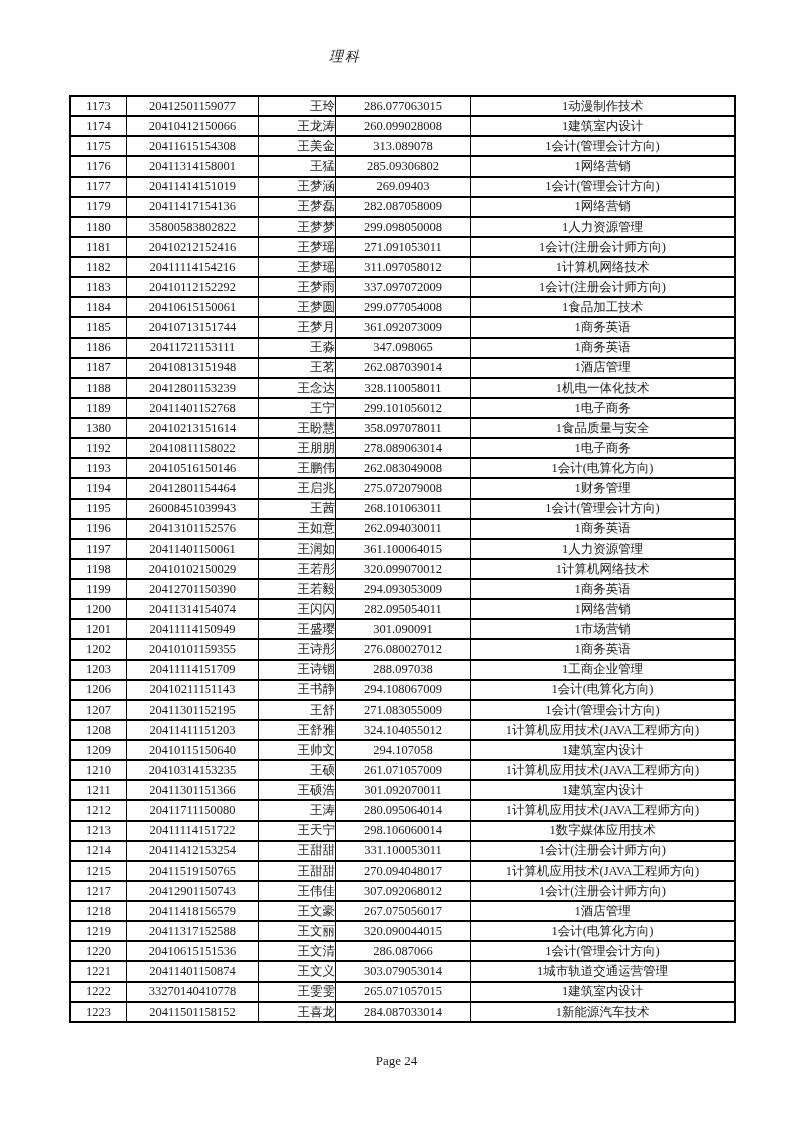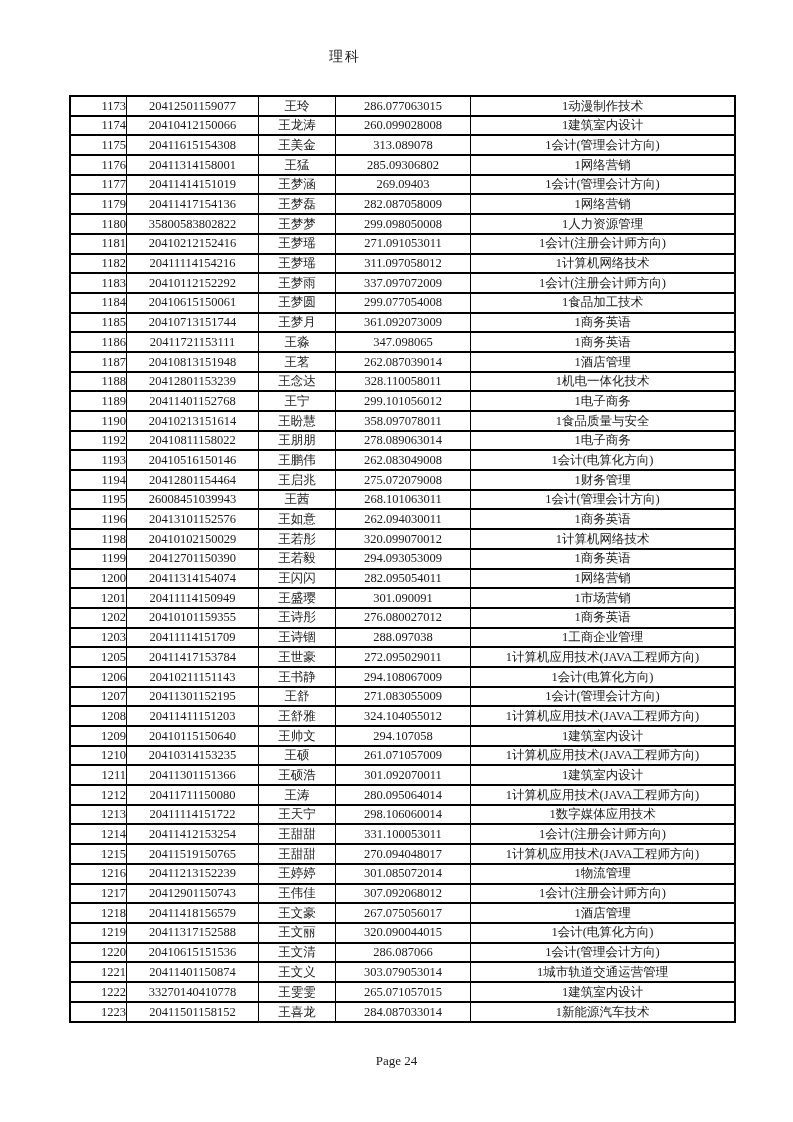--- a/index.html
+++ b/index.html
@@ -17,20 +17,21 @@
   }
   .doc-title {
     position: absolute;
     top: 48px;
     left: 0;
     width: 690px;
     text-align: center;
     font-size: 14px;
     letter-spacing: 2px;
     color: #1a1a1a;
+    font-style: italic;
   }
   .score-table {
     position: absolute;
     top: 95px;
     left: 69px;
     width: 661px;
     height: 928px;
     border-collapse: collapse;
     table-layout: fixed;
     border: 2.5px solid #000000;
@@ -42,23 +43,23 @@
     border-bottom: 2px solid #000000;
     text-align: center;
     vertical-align: middle;
     font-size: 12.5px;
     line-height: 1;
     padding: 0;
     white-space: nowrap;
     overflow: hidden;
     color: #1a1a1a;
   }
-  .score-table td.c0 { width: 55px; text-align: right; }
+  .score-table td.c0 { width: 55px; }
   .score-table td.c1 { width: 131px; }
-  .score-table td.c2 { width: 76px; }
+  .score-table td.c2 { width: 76px; text-align: right; }
   .score-table td.c3 { width: 134px; }
   .score-table td.c4 { width: 263px; }
   .page-footer {
     position: absolute;
     top: 1053px;
     left: 0;
     width: 793px;
     text-align: center;
     font-size: 13px;
     color: #1a1a1a;
@@ -177,21 +178,21 @@
         <td class="c4">1机电一体化技术</td>
       </tr>
       <tr>
         <td class="c0">1189</td>
         <td class="c1">20411401152768</td>
         <td class="c2">王宁</td>
         <td class="c3">299.101056012</td>
         <td class="c4">1电子商务</td>
       </tr>
       <tr>
-        <td class="c0">1190</td>
+        <td class="c0">1380</td>
         <td class="c1">20410213151614</td>
         <td class="c2">王盼慧</td>
         <td class="c3">358.097078011</td>
         <td class="c4">1食品质量与安全</td>
       </tr>
       <tr>
         <td class="c0">1192</td>
         <td class="c1">20410811158022</td>
         <td class="c2">王朋朋</td>
         <td class="c3">278.089063014</td>
@@ -219,20 +220,27 @@
         <td class="c4">1会计(管理会计方向)</td>
       </tr>
       <tr>
         <td class="c0">1196</td>
         <td class="c1">20413101152576</td>
         <td class="c2">王如意</td>
         <td class="c3">262.094030011</td>
         <td class="c4">1商务英语</td>
       </tr>
       <tr>
+        <td class="c0">1197</td>
+        <td class="c1">20411401150061</td>
+        <td class="c2">王润如</td>
+        <td class="c3">361.100064015</td>
+        <td class="c4">1人力资源管理</td>
+      </tr>
+      <tr>
         <td class="c0">1198</td>
         <td class="c1">20410102150029</td>
         <td class="c2">王若彤</td>
         <td class="c3">320.099070012</td>
         <td class="c4">1计算机网络技术</td>
       </tr>
       <tr>
         <td class="c0">1199</td>
         <td class="c1">20412701150390</td>
         <td class="c2">王若毅</td>
@@ -261,27 +269,20 @@
         <td class="c4">1商务英语</td>
       </tr>
       <tr>
         <td class="c0">1203</td>
         <td class="c1">20411114151709</td>
         <td class="c2">王诗锢</td>
         <td class="c3">288.097038</td>
         <td class="c4">1工商企业管理</td>
       </tr>
       <tr>
-        <td class="c0">1205</td>
-        <td class="c1">20411417153784</td>
-        <td class="c2">王世豪</td>
-        <td class="c3">272.095029011</td>
-        <td class="c4">1计算机应用技术(JAVA工程师方向)</td>
-      </tr>
-      <tr>
         <td class="c0">1206</td>
         <td class="c1">20410211151143</td>
         <td class="c2">王书静</td>
         <td class="c3">294.108067009</td>
         <td class="c4">1会计(电算化方向)</td>
       </tr>
       <tr>
         <td class="c0">1207</td>
         <td class="c1">20411301152195</td>
         <td class="c2">王舒</td>
@@ -336,27 +337,20 @@
         <td class="c2">王甜甜</td>
         <td class="c3">331.100053011</td>
         <td class="c4">1会计(注册会计师方向)</td>
       </tr>
       <tr>
         <td class="c0">1215</td>
         <td class="c1">20411519150765</td>
         <td class="c2">王甜甜</td>
         <td class="c3">270.094048017</td>
         <td class="c4">1计算机应用技术(JAVA工程师方向)</td>
-      </tr>
-      <tr>
-        <td class="c0">1216</td>
-        <td class="c1">20411213152239</td>
-        <td class="c2">王婷婷</td>
-        <td class="c3">301.085072014</td>
-        <td class="c4">1物流管理</td>
       </tr>
       <tr>
         <td class="c0">1217</td>
         <td class="c1">20412901150743</td>
         <td class="c2">王伟佳</td>
         <td class="c3">307.092068012</td>
         <td class="c4">1会计(注册会计师方向)</td>
       </tr>
       <tr>
         <td class="c0">1218</td>

